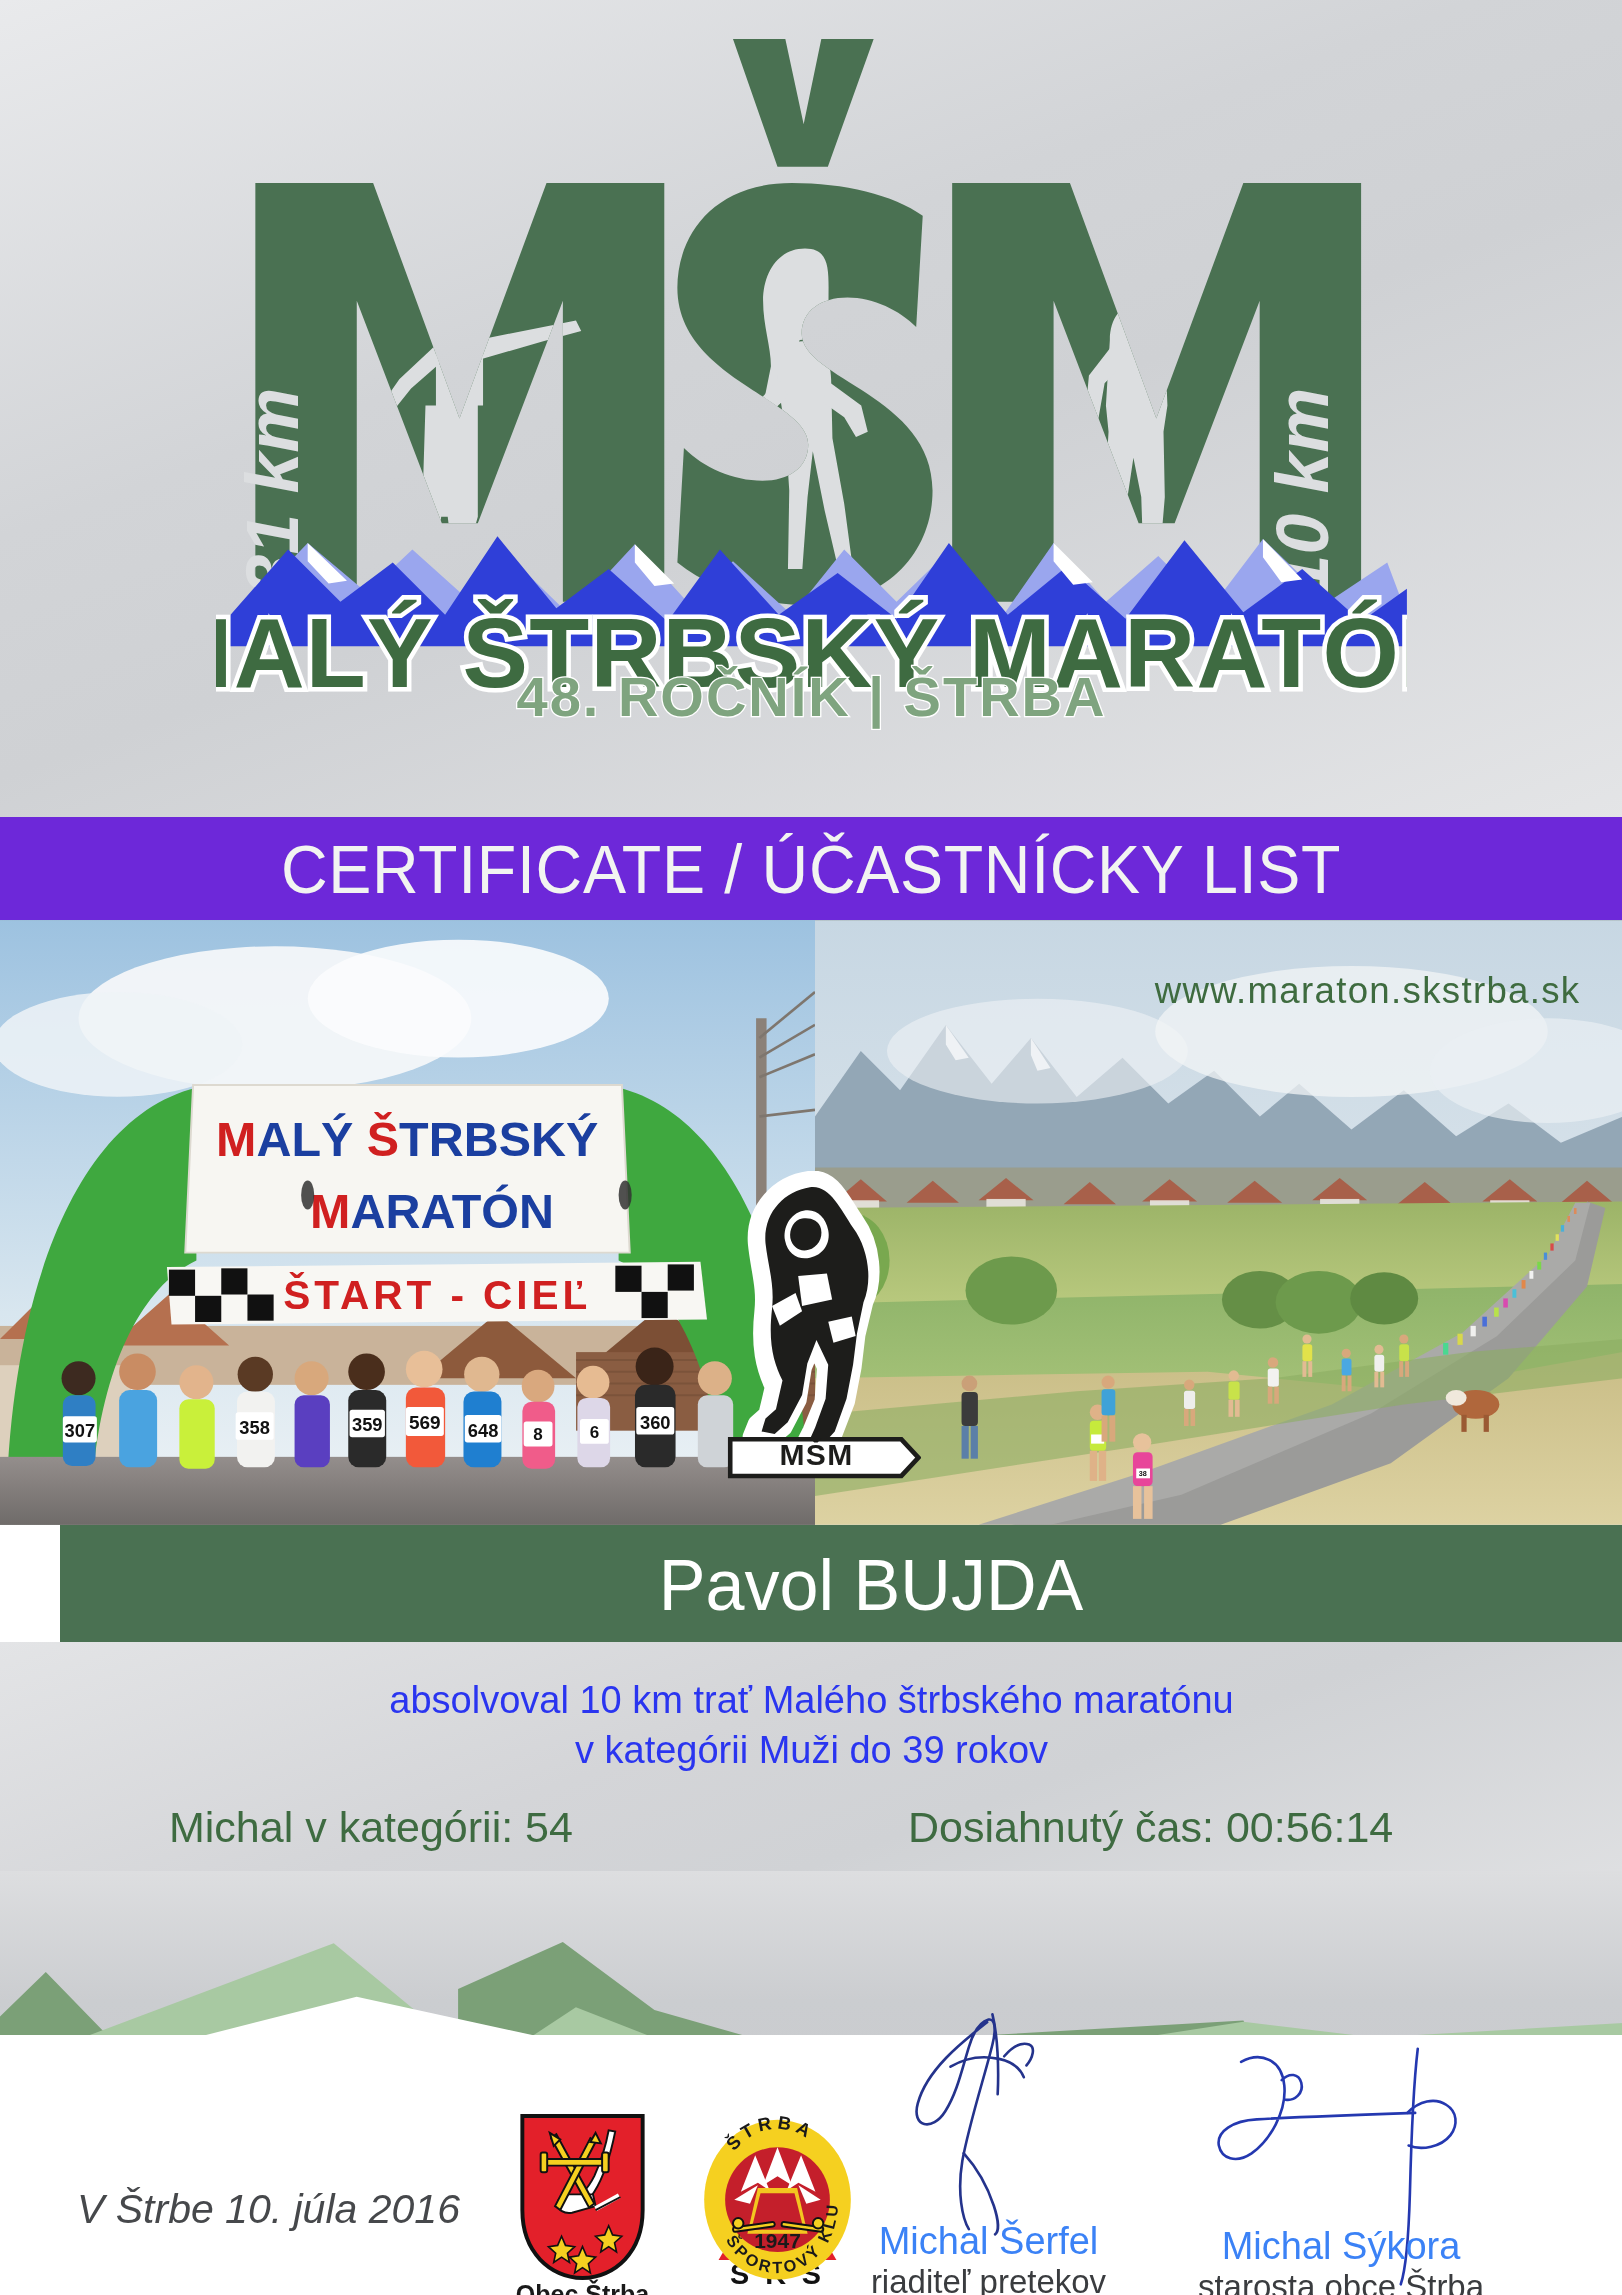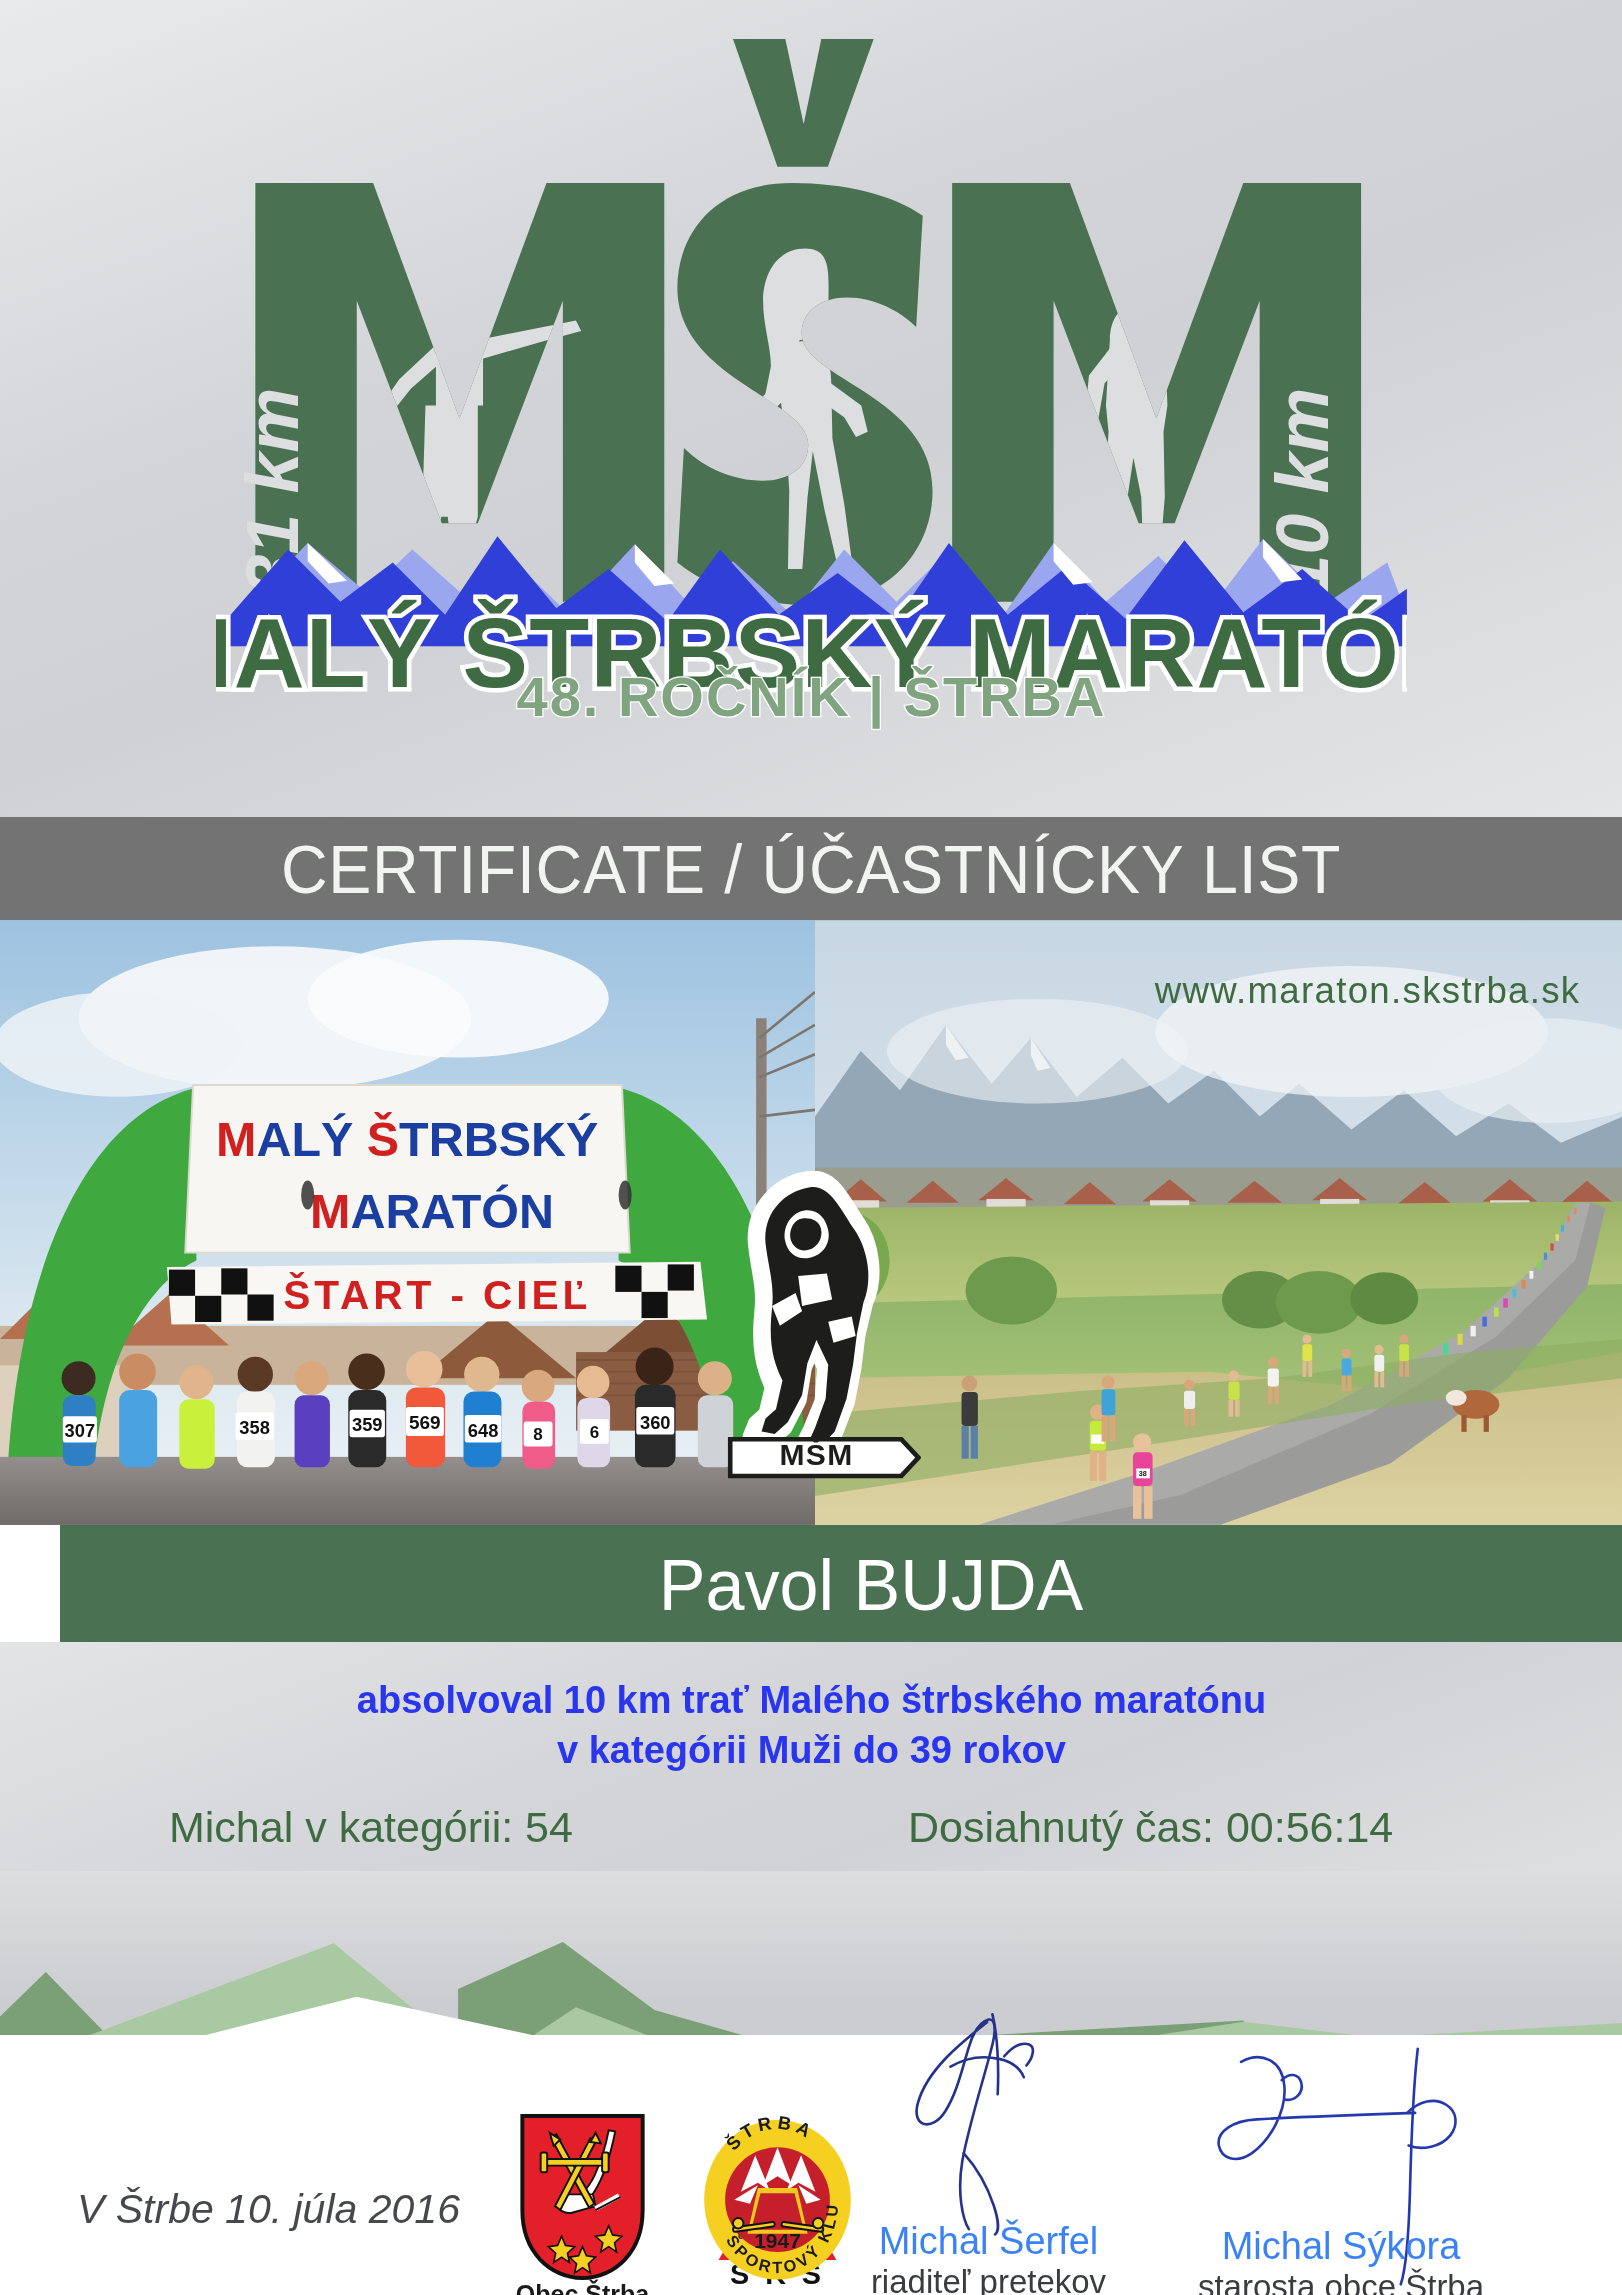--- a/index.html
+++ b/index.html
@@ -18,21 +18,21 @@
     background:linear-gradient(160deg,#e9eaec 0%,#d2d4d7 38%,#cfd1d4 55%,#e4e5e7 100%);
   }
 
   
   .logo-wrap{position:absolute;left:0;top:26px;width:1623px;height:687px;}
   .logo-svg{position:absolute;left:216px;top:0;width:1191px;height:687px;}
 
   
   .cert-band{
     position:absolute;left:0;top:817px;width:1623px;height:103px;
-    background:#737373;
+    background:#6d28d9;
     display:flex;align-items:center;justify-content:center;
   }
   .cert-band .cert-text{
     color:#f2f4f1;font-size:68px;letter-spacing:0.7px;font-weight:400;
     font-family:"Liberation Sans", sans-serif;
     white-space:nowrap;line-height:1;
     transform:scaleX(0.95);
   }
 
   
@@ -56,21 +56,21 @@
     white-space:nowrap;transform:scaleX(0.96);
   }
 
   
   .info-area{
     position:absolute;left:0;top:1642px;width:1623px;height:275px;
     background:linear-gradient(160deg,#e3e4e6 0%,#d4d5d8 40%,#d0d2d5 60%,#e0e1e3 100%);
   }
   .info-lines{
     position:absolute;left:0;top:33px;width:1623px;text-align:center;
-    color:#2a35f0;font-size:38px;line-height:1.32;font-weight:700;
+    color:#2a35f0;font-size:38px;line-height:1.32;font-weight:400;
   }
   .result-row{
     position:absolute;left:0;top:164px;width:1623px;
     display:flex;align-items:baseline;
     color:#3e6b41;font-size:43px;line-height:1;
   }
   .result-rank{position:absolute;left:169px;white-space:nowrap;}
   .result-time{position:absolute;left:895px;white-space:nowrap;margin-left:13px;}
 
   

